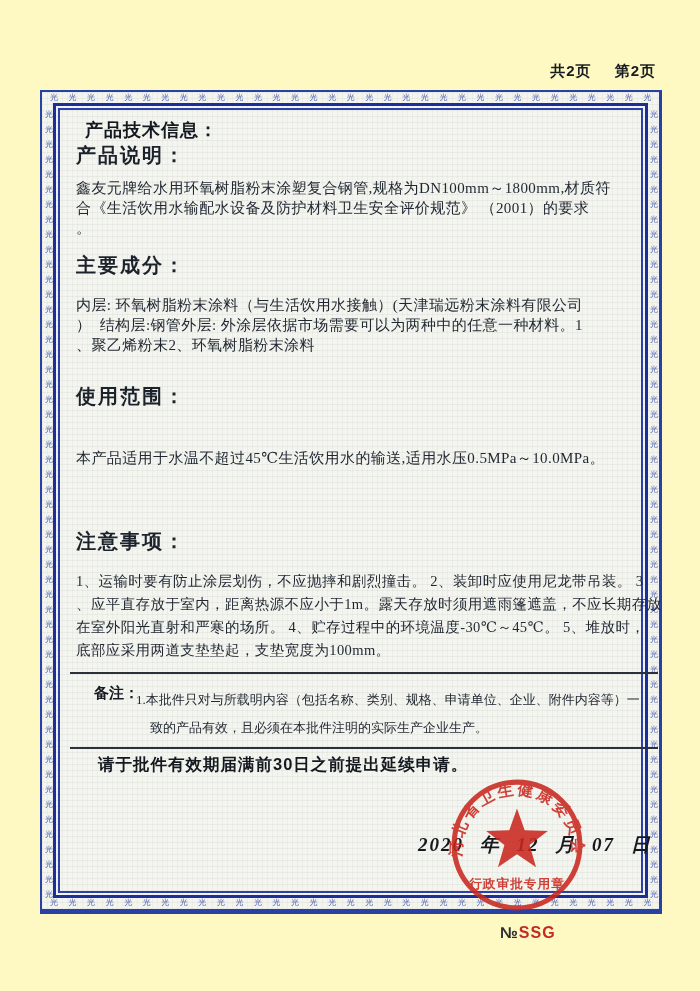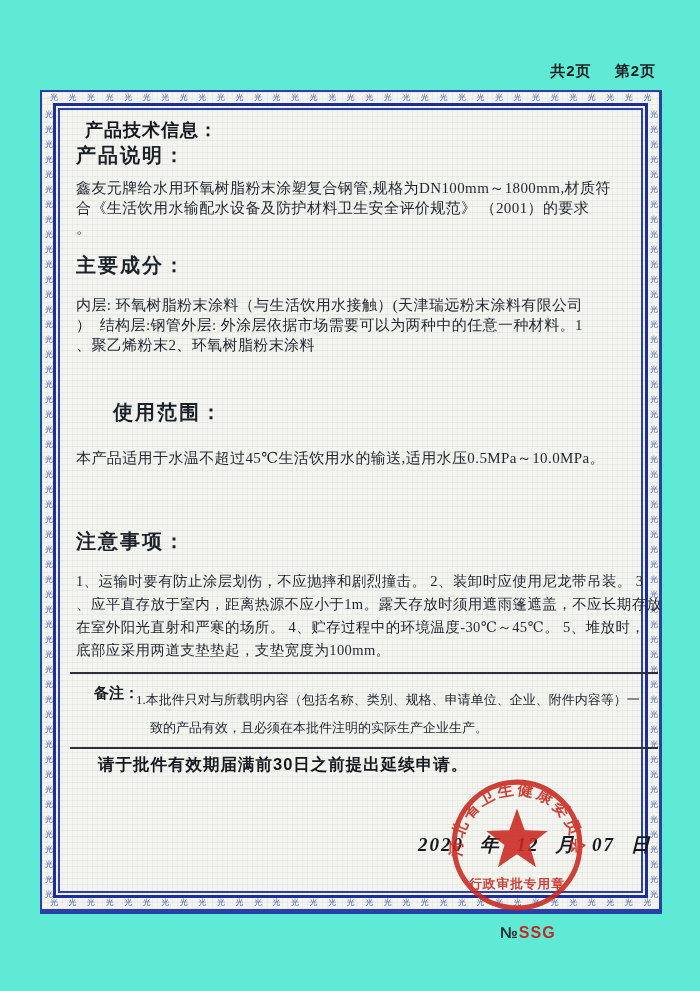--- a/index.html
+++ b/index.html
@@ -1,20 +1,20 @@
 <!DOCTYPE html>
 <html><head>
 <meta charset="utf-8">
 <style>
   * { margin: 0; padding: 0; box-sizing: border-box; }
   html, body { background: #fcfcfa; }
   .page {
     position: relative;
     width: 700px; height: 991px;
-    background: #5eead4;
+    background: #fef9c3;
     font-family: "Liberation Serif", "DejaVu Serif", serif;
     color: #20262e;
     overflow: hidden;
   }
   
   .page-header {
     position: absolute; top: 62px; right: 44px;
     font-family: "Liberation Sans", "DejaVu Sans", sans-serif;
     font-weight: bold; font-size: 15px; color: #191d22;
     letter-spacing: 1px;
@@ -63,21 +63,21 @@
     left: 17px; top: 8px;
     font-family: "Liberation Sans", "DejaVu Sans", sans-serif;
     font-weight: bold; font-size: 18px; color: #14181f; letter-spacing: 1px;
   }
   .sec-heading {
     left: 8px;
     font-size: 20px; font-weight: 600; color: #1c222b; letter-spacing: 2px;
   }
   .h-desc   { top: 32px; }
   .h-comp   { top: 142px; }
-  .h-scope  { top: 289px; margin-left: 37px; }
+  .h-scope  { top: 273px; }
   .h-prec   { top: 418px; }
   .body-text { left: 8px; width: 592px; font-size: 15px; line-height: 20px; color: #1f2630; letter-spacing: .4px; }
   .p-desc  { top: 68px; }
   .p-comp  { top: 185px; }
   .p-scope { top: 338px; }
   .p-prec  { top: 460px; font-size: 14.5px; line-height: 23px; }
   .divider { position: absolute; left: 2px; width: 588px; border-top: 2px solid #2b303a; }
   .div-1 { top: 562px; }
   .div-2 { top: 637px; }
   .remarks-label {

